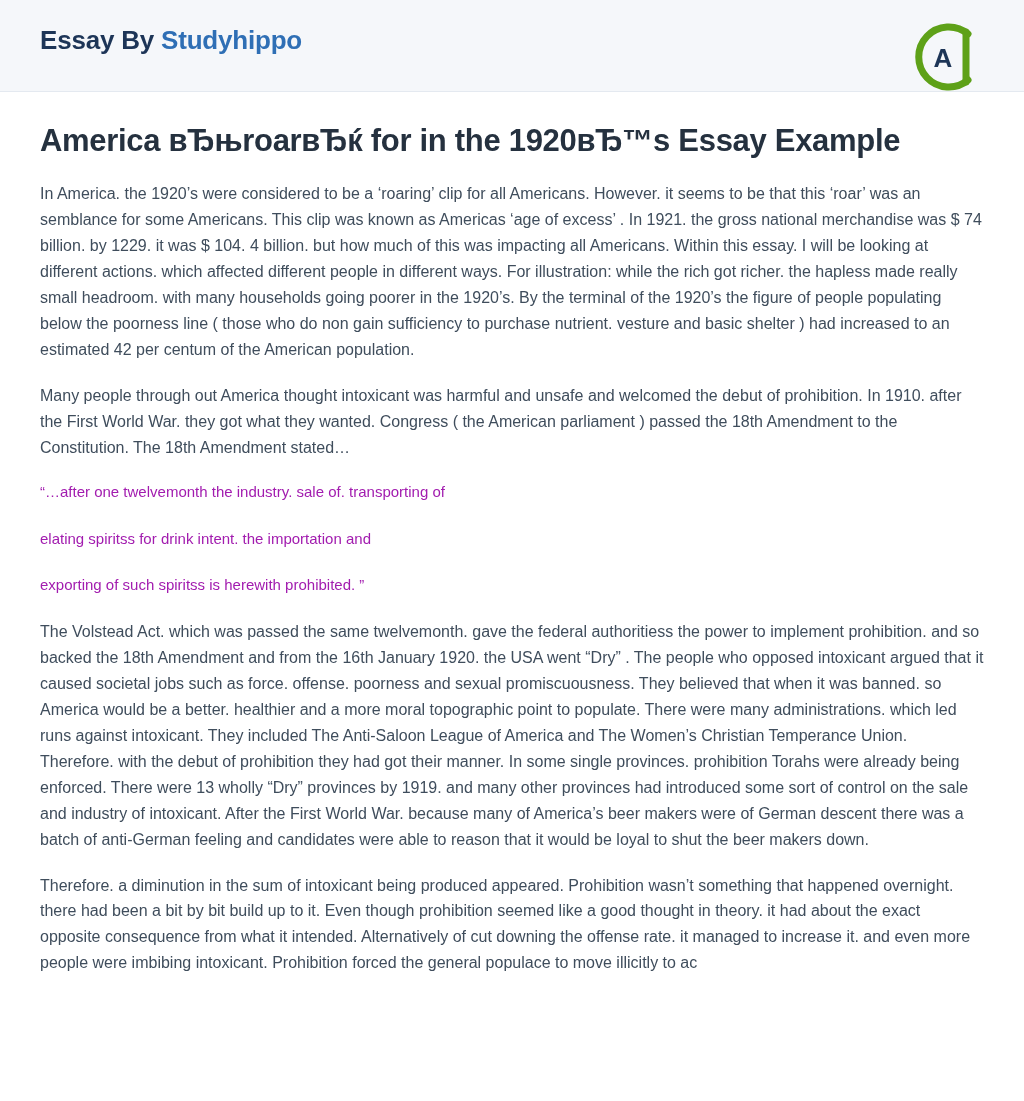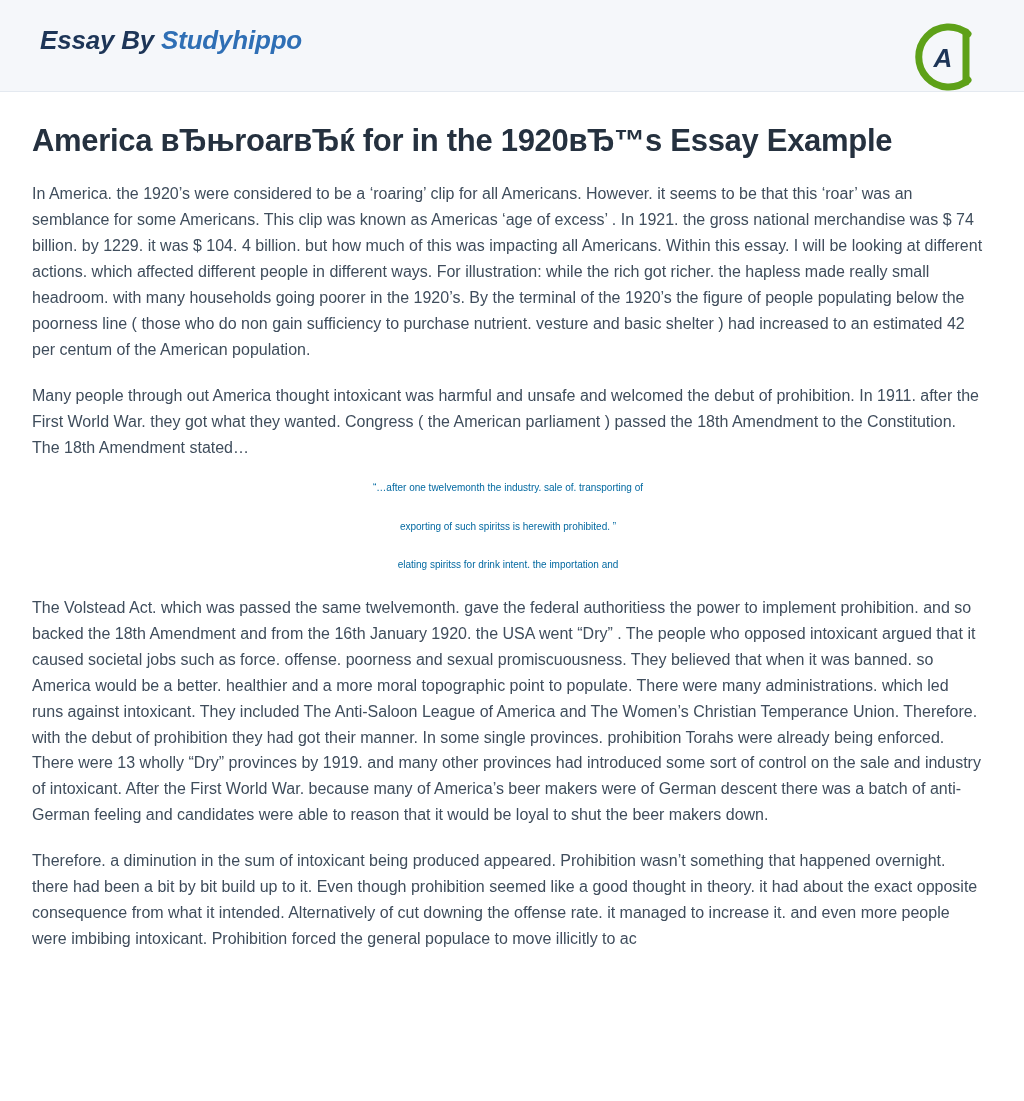--- a/index.html
+++ b/index.html
@@ -19,21 +19,20 @@
     position: relative;
   }
   
   .header {
     background: #f5f7fa;
     border-bottom: 1px solid #e4e9f0;
     padding: 26px 40px 22px 40px;
     position: relative;
     min-height: 70px;
     box-sizing: border-box;
-    font-style: italic;
   }
   .brand {
     font-size: 26px;
     font-weight: bold;
     letter-spacing: -0.2px;
     color: #1d3557;
     margin: 0 0 14px 0;
     line-height: 1.1;
   }
   .brand .brand-accent {
@@ -50,43 +49,42 @@
   .logo {
     position: absolute;
     right: 42px;
     top: 18px;
     width: 78px;
     height: 78px;
   }
 
   
   .article {
-    padding: 30px 40px 40px 32px;
+    padding: 30px 40px 40px 40px;
     box-sizing: border-box;
   }
   .title {
     font-size: 31px;
     line-height: 1.22;
     font-weight: bold;
     color: #25313f;
     margin: 0 0 22px 0;
     letter-spacing: -0.3px;
   }
   .para {
     font-size: 16px;
     line-height: 1.62;
     color: #3f4d5c;
     margin: 0 0 20px 0;
   }
   .quote-line {
-    font-size: 10px;
+    font-size: 15px;
     line-height: 1.62;
-    color: #0369a1;
+    color: #a21caf;
     margin: 0 0 22px 0;
-    text-align: center;
   }
 </style>
 </head>
 <body>
 
 <div class="page">
 
   <div class="header">
     <div class="brand"><span>Essay By </span><span class="brand-accent">Studyhippo</span></div>
 
@@ -96,23 +94,23 @@
         <path d="M62 14 L62 64" fill="none" stroke="#5ea118" stroke-width="7" stroke-linecap="round"></path>
         <text x="39" y="49" font-family="Liberation Sans, sans-serif" font-size="26" font-weight="bold" fill="#1d3557" text-anchor="middle">A</text>
       </svg>
     </div>
   </div>
 
   <div class="article">
     <h1 class="title">America вЂњroarвЂќ for in the 1920вЂ™s Essay Example</h1>
 
     <p class="para">In America. the 1920’s were considered to be a ‘roaring’ clip for all Americans. However. it seems to be that this ‘roar’ was an semblance for some Americans. This clip was known as Americas ‘age of excess’ . In 1921. the gross national merchandise was $ 74 billion. by 1229. it was $ 104. 4 billion. but how much of this was impacting all Americans. Within this essay. I will be looking at different actions. which affected different people in different ways. For illustration: while the rich got richer. the hapless made really small headroom. with many households going poorer in the 1920’s. By the terminal of the 1920’s the figure of people populating below the poorness line ( those who do non gain sufficiency to purchase nutrient. vesture and basic shelter ) had increased to an estimated 42 per centum of the American population.</p>
-    <p class="para">Many people through out America thought intoxicant was harmful and unsafe and welcomed the debut of prohibition. In 1911. after the First World War. they got what they wanted. Congress ( the American parliament ) passed the 18th Amendment to the Constitution. The 18th Amendment stated…</p>
+    <p class="para">Many people through out America thought intoxicant was harmful and unsafe and welcomed the debut of prohibition. In 1910. after the First World War. they got what they wanted. Congress ( the American parliament ) passed the 18th Amendment to the Constitution. The 18th Amendment stated…</p>
 
     <p class="quote-line">“…after one twelvemonth the industry. sale of. transporting of</p>
+    <p class="quote-line">elating spiritss for drink intent. the importation and</p>
     <p class="quote-line">exporting of such spiritss is herewith prohibited. ”</p>
-    <p class="quote-line">elating spiritss for drink intent. the importation and</p>
 
     <p class="para">The Volstead Act. which was passed the same twelvemonth. gave the federal authoritiess the power to implement prohibition. and so backed the 18th Amendment and from the 16th January 1920. the USA went “Dry” . The people who opposed intoxicant argued that it caused societal jobs such as force. offense. poorness and sexual promiscuousness. They believed that when it was banned. so America would be a better. healthier and a more moral topographic point to populate. There were many administrations. which led runs against intoxicant. They included The Anti-Saloon League of America and The Women’s Christian Temperance Union. Therefore. with the debut of prohibition they had got their manner. In some single provinces. prohibition Torahs were already being enforced. There were 13 wholly “Dry” provinces by 1919. and many other provinces had introduced some sort of control on the sale and industry of intoxicant. After the First World War. because many of America’s beer makers were of German descent there was a batch of anti-German feeling and candidates were able to reason that it would be loyal to shut the beer makers down.</p>
     <p class="para">Therefore. a diminution in the sum of intoxicant being produced appeared. Prohibition wasn’t something that happened overnight. there had been a bit by bit build up to it. Even though prohibition seemed like a good thought in theory. it had about the exact opposite consequence from what it intended. Alternatively of cut downing the offense rate. it managed to increase it. and even more people were imbibing intoxicant. Prohibition forced the general populace to move illicitly to ac</p>
   </div>
 
 </div>
 
 </body></html>

